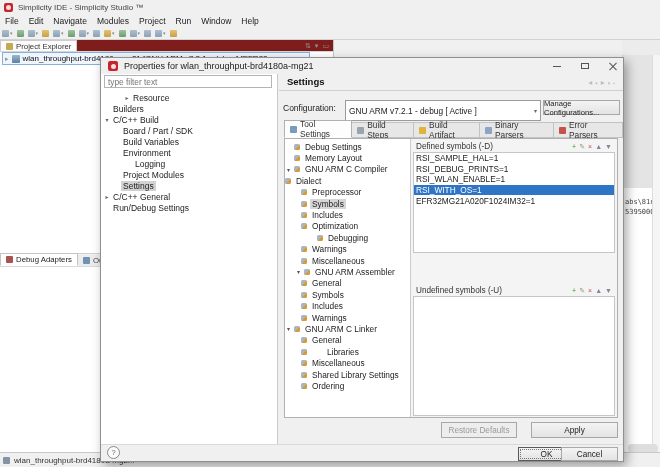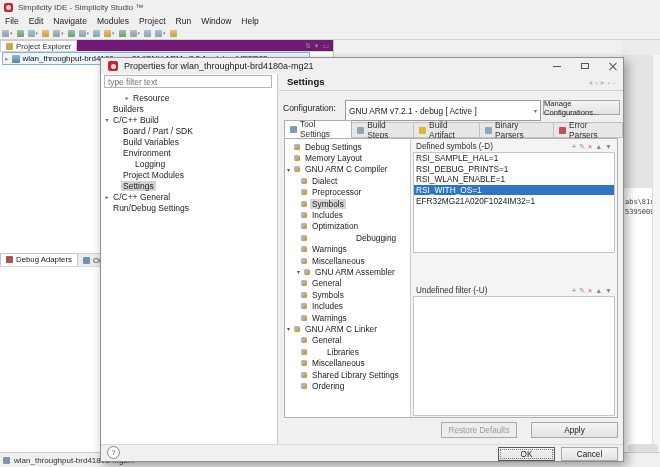--- a/index.html
+++ b/index.html
@@ -17,21 +17,21 @@
   .toolbar{top:27px;left:2px;right:0;height:12px;display:flex;align-items:center;gap:4px;border-bottom:0;}
   .tb-group{display:flex;align-items:center;gap:1px;}
   .tb-icon{width:7px;height:7px;border-radius:1px;background:linear-gradient(#aebfcd,#8aa2b5);}
   .tb-green{background:linear-gradient(#9cc49c,#6f9c6f);}
   .tb-amber{background:linear-gradient(#e3c273,#caa045);}
   .tb-caret{font-size:5px;color:#888;line-height:5px;}
   .tb-sep{top:39px;left:0;right:0;height:0;border-top:1px solid #d2d2d2;}
 
   
   .left-bg{top:40px;left:0;width:333px;height:412px;background:#fff;border-right:1px solid #c4c4c4;}
-  .pe-header{top:40px;left:0;width:333px;height:11px;background:#701a75;border-bottom:1px solid #d6d6d6;display:flex;align-items:center;}
+  .pe-header{top:40px;left:0;width:333px;height:11px;background:#7f1d1d;border-bottom:1px solid #d6d6d6;display:flex;align-items:center;}
   .pe-tab{display:flex;align-items:center;gap:3px;background:#fcfcfc;border:1px solid #ccc;border-bottom:none;height:10px;padding:0 5px;font-size:7.8px;color:#333;}
   .mini-ic{width:7px;height:7px;border-radius:1px;}
   .ic-folder{background:#c9a94f;}
   .pe-hdr-icons{margin-left:auto;display:flex;gap:4px;padding-right:4px;color:#909090;font-size:7px;}
   .pe-item{top:52px;left:2px;width:302px;height:11px;border:1px solid #86aede;background:#eef5fd;display:flex;align-items:center;gap:3px;padding:0 2px;overflow:hidden;}
   .pe-item-text{font-size:8px;white-space:nowrap;color:#111;}
   .ic-project{width:8px;height:8px;background:linear-gradient(#9db6cd,#5d7fa0);border-radius:1px;flex:0 0 auto;}
   .tree-guide{font-size:7px;color:#999;}
 
   
@@ -109,21 +109,21 @@
   .def-list{position:absolute;top:13px;left:2px;right:2px;height:101px;background:#fff;border:1px solid #c6c6c6;box-sizing:border-box;overflow:hidden;}
   .sym-row{height:10.6px;display:flex;align-items:center;font-size:8.3px;padding-left:2px;color:#1a1a1a;white-space:nowrap;}
   .sym-row.sel{background:#2e75c6;color:#fff;}
   .undef-header{top:146px;}
   .undef-list{position:absolute;top:157px;left:2px;right:2px;height:120px;background:#fff;border:1px solid #c6c6c6;box-sizing:border-box;}
 
   .btn-restore{top:364px;left:340px;width:76px;height:16px;color:#9a9a9a;background:#ededed;}
   .btn-apply{top:364px;left:430px;width:87px;height:16px;}
   .dlg-btm-sep{top:386px;left:0;right:0;height:0;border-top:1px solid #dadada;}
   .help-btn{top:388px;left:6px;width:11px;height:11px;border:1px solid #8a8a8a;border-radius:50%;display:flex;align-items:center;justify-content:center;font-size:7.5px;color:#666;background:#fafafa;}
-  .btn-ok{top:389px;left:397px;width:57px;height:14px;border:1px solid #5a5a5a;outline:1px dotted #777;outline-offset:-3px;}
+  .btn-ok{top:389px;left:417px;width:57px;height:14px;border:1px solid #5a5a5a;outline:1px dotted #777;outline-offset:-3px;}
   .btn-cancel{top:389px;left:460px;width:57px;height:14px;}
 </style>
 </head>
 <body>
 
 <div class="app">
 
   <div class="abs titlebar">
     <span class="app-logo"></span>
     <span class="title-text">Simplicity IDE - Simplicity Studio ™</span>
@@ -347,41 +347,41 @@
           </div>
           <div class="tt-row" style="padding-left: 9px;">
             <span class="wrench"></span>
             <span class="tt-label">Memory Layout</span>
           </div>
           <div class="tt-row" style="padding-left: 2px;">
             <span class="tt-arrow">▾</span>
             <span class="wrench"></span>
             <span class="tt-label">GNU ARM C Compiler</span>
           </div>
-          <div class="tt-row" style="padding-left: 16px;">
+          <div class="tt-row" style="">
             <span class="wrench"></span>
             <span class="tt-label">Dialect</span>
           </div>
           <div class="tt-row" style="padding-left: 16px;">
             <span class="wrench"></span>
             <span class="tt-label">Preprocessor</span>
           </div>
           <div class="tt-row" style="padding-left: 16px;">
             <span class="wrench"></span>
             <span class="tt-label sel">Symbols</span>
           </div>
           <div class="tt-row" style="padding-left: 16px;">
             <span class="wrench"></span>
             <span class="tt-label">Includes</span>
           </div>
           <div class="tt-row" style="padding-left: 16px;">
             <span class="wrench"></span>
             <span class="tt-label">Optimization</span>
           </div>
-          <div class="tt-row" style="padding-left: 16px; gap: 44px;">
+          <div class="tt-row" style="padding-left: 32px;">
             <span class="wrench"></span>
             <span class="tt-label">Debugging</span>
           </div>
           <div class="tt-row" style="padding-left: 16px;">
             <span class="wrench"></span>
             <span class="tt-label">Warnings</span>
           </div>
           <div class="tt-row" style="padding-left: 16px;">
             <span class="wrench"></span>
             <span class="tt-label">Miscellaneous</span>
@@ -447,21 +447,21 @@
         </div>
         <div class="def-list" id="def-list">
             <div class="sym-row">RSI_SAMPLE_HAL=1</div>
             <div class="sym-row">RSI_DEBUG_PRINTS=1</div>
             <div class="sym-row">RSI_WLAN_ENABLE=1</div>
             <div class="sym-row sel">RSI_WITH_OS=1</div>
             <div class="sym-row">EFR32MG21A020F1024IM32=1</div>
           </div>
 
         <div class="grp-header undef-header">
-          <span class="grp-title">Undefined filter (-U)</span>
+          <span class="grp-title">Undefined symbols (-U)</span>
           <span class="grp-icons" id="undef-icons">
               <span class="lt-icon" style="color: rgb(63, 154, 63);">+</span>
               <span class="lt-icon" style="color: rgb(154, 149, 120);">✎</span>
               <span class="lt-icon" style="color: rgb(192, 80, 80);">×</span>
               <span class="lt-icon" style="color: rgb(125, 139, 153);">▲</span>
               <span class="lt-icon" style="color: rgb(125, 139, 153);">▼</span>
             </span>
         </div>
         <div class="undef-list"></div>
       </div>

